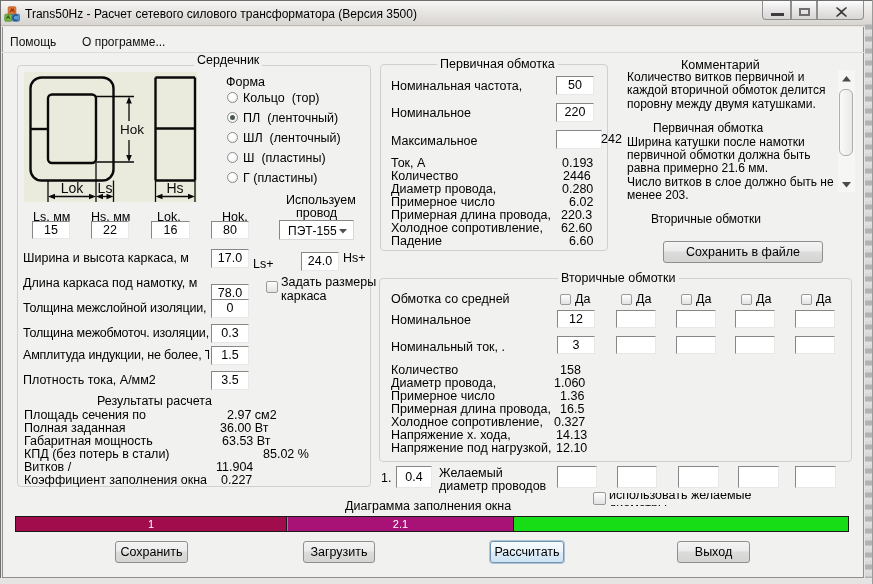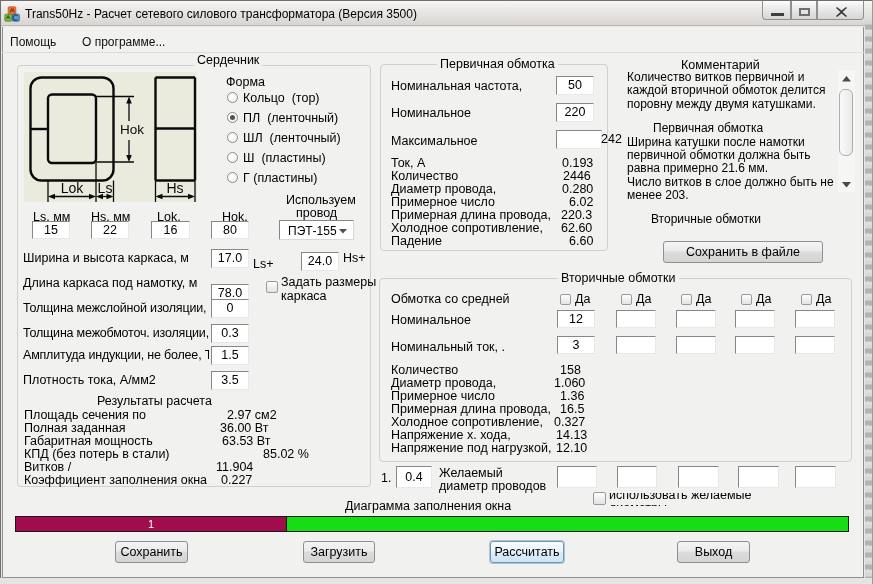--- a/index.html
+++ b/index.html
@@ -269,17 +269,18 @@
 <div class="abs fld" style="left:738px;top:466px;width:41px;height:22px;"></div>
 <div class="abs fld" style="left:795px;top:466px;width:41px;height:22px;"></div>
 <div class="abs cb" style="left:593px;top:492px;width:13px;height:13px;"></div>
 <div class="abs" style="left:609px;top:492.5px;width:180px;height:13.5px;overflow:hidden;">
   <div class="lbl" style="margin-top:-4px;line-height:13px;">использовать желаемые<br>диаметры</div>
 </div>
 
 <div class="abs lbl" style="left:345px;top:499px;">Диаграмма заполнения окна</div>
 <div class="abs" style="left:15px;top:516px;width:834px;height:16px;border:1px solid #1a1a1a;background:#17dd17;">
   <div style="position:absolute;left:0;top:0;width:271px;height:14px;background:#a00c4c;border-right:1px solid #1a1a1a;color:#fff;font-size:11px;text-align:center;line-height:14px;">1</div>
+  <div style="position:absolute;left:272px;top:0;width:226px;height:14px;background:#a81277;border-right:1px solid #1a1a1a;color:#fff;font-size:11px;text-align:center;line-height:14px;">2.1</div>
 </div>
 <div class="abs btn" style="left:115px;top:541px;width:73px;height:22px;line-height:20px;">Сохранить</div>
 <div class="abs btn" style="left:303px;top:541px;width:72px;height:22px;line-height:20px;">Загрузить</div>
 <div class="abs btn" style="left:490px;top:541px;width:74px;height:22px;line-height:20px;background:linear-gradient(#f6fbfe,#ecf5fc 45%,#dcecf8 55%,#cde4f3);border-color:#6f96b5;box-shadow:0 0 0 1px #b0c3d2;">Рассчитать</div>
 <div class="abs btn" style="left:677px;top:541px;width:73px;height:22px;line-height:20px;">Выход</div>
 
 </body></html>

